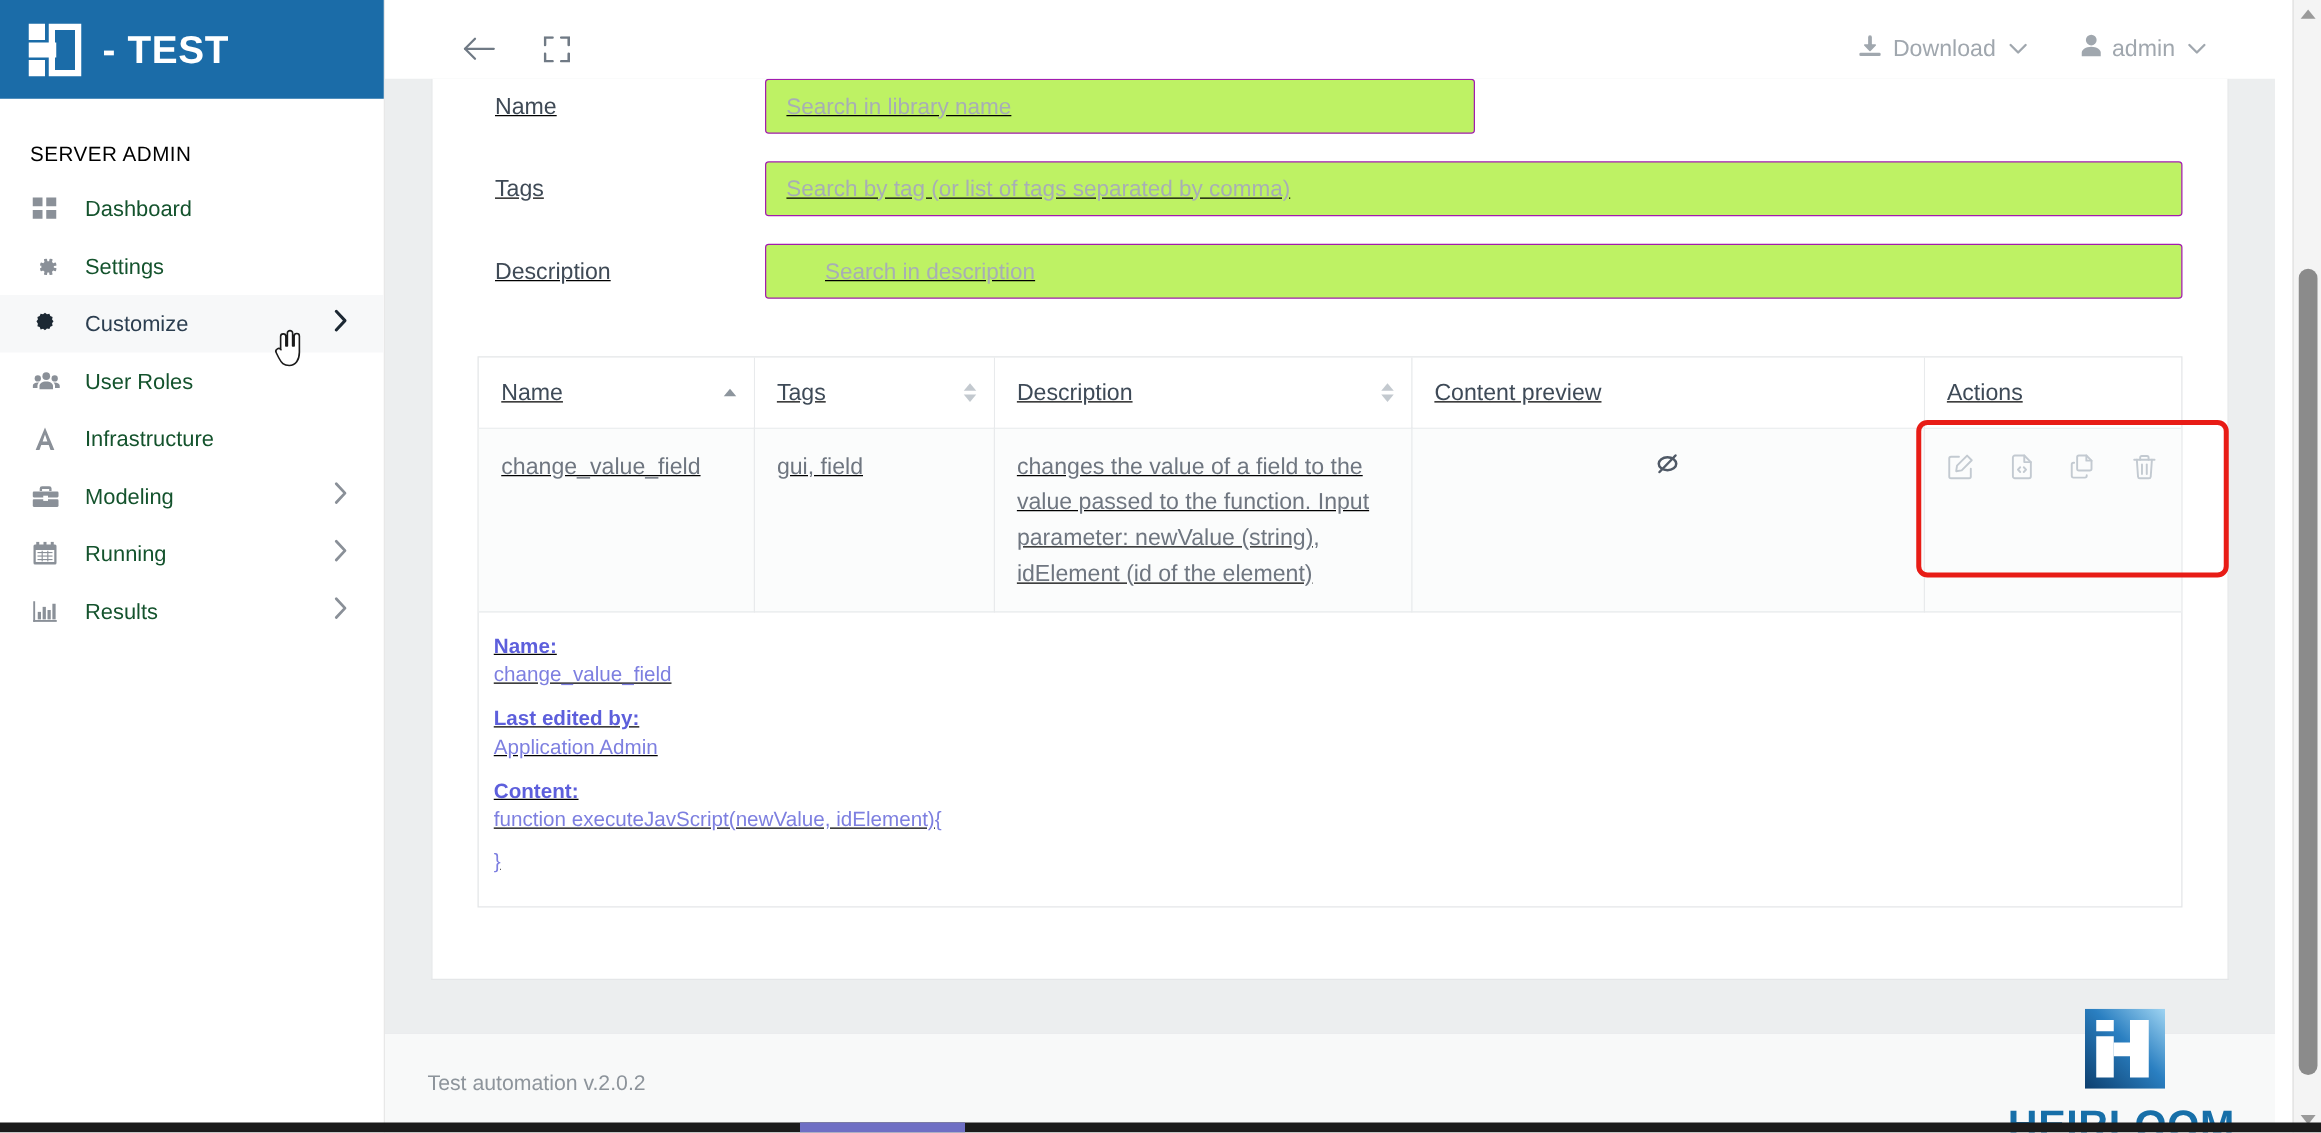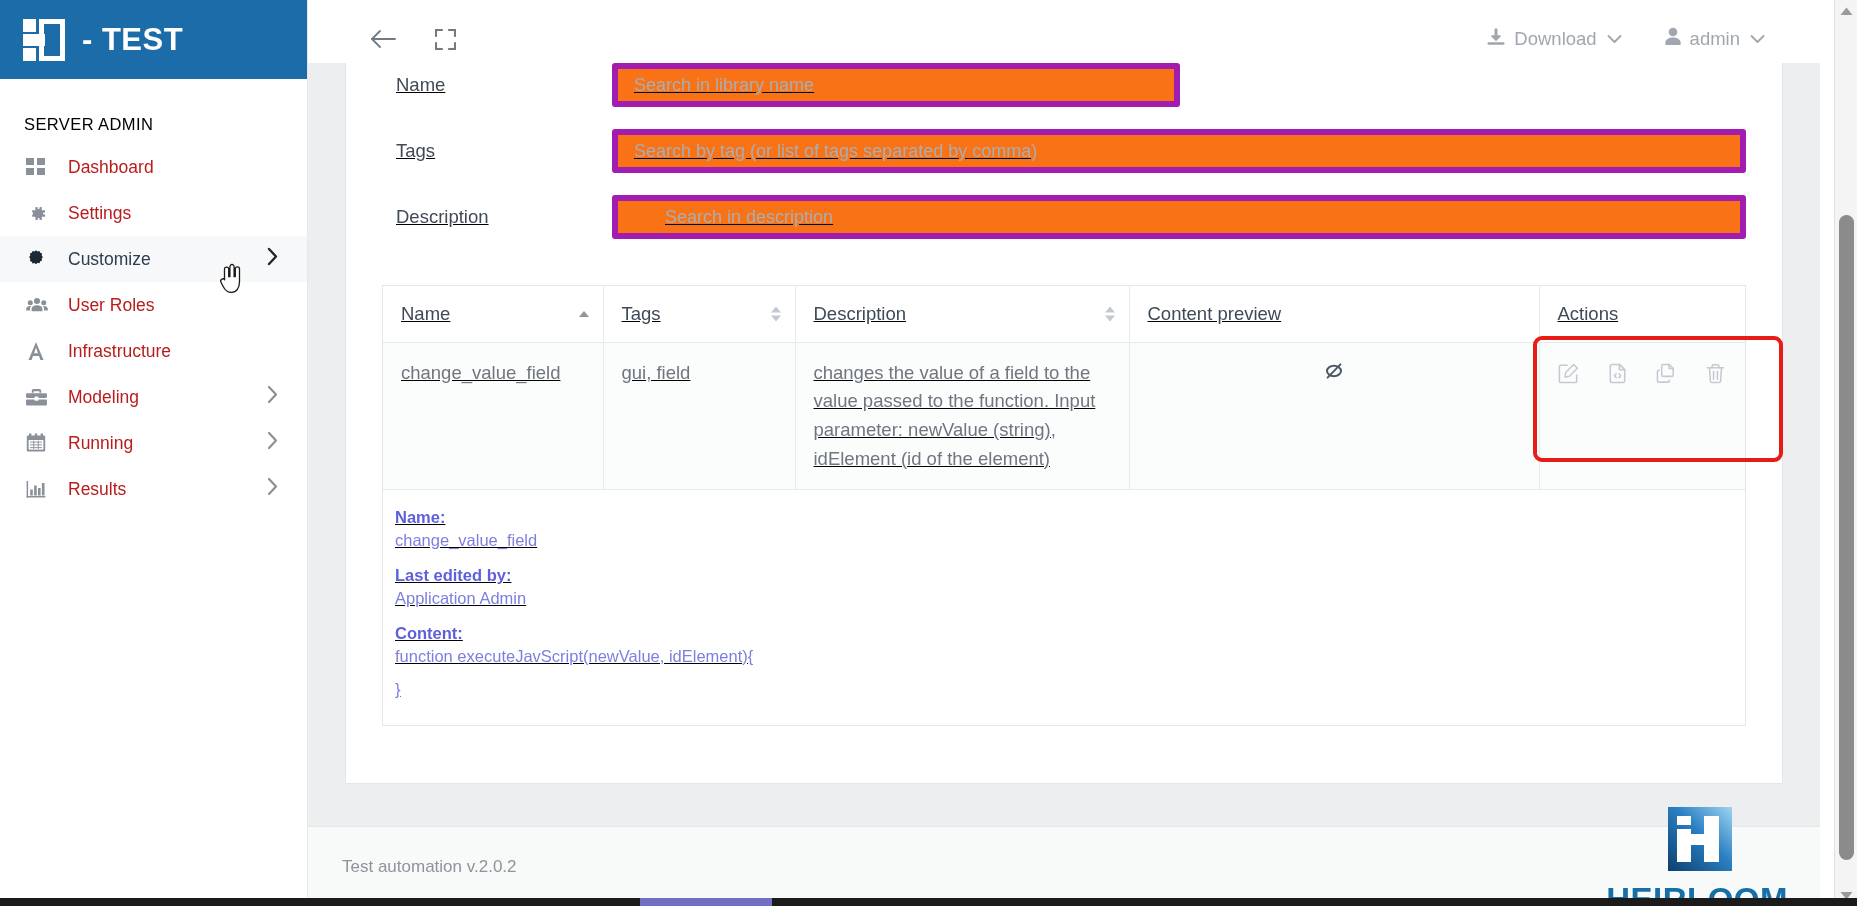--- a/index.html
+++ b/index.html
@@ -30,21 +30,21 @@
     margin-left: 16px; white-space: nowrap;
   }
   .sidebar-heading {
     color: #000000; font-size: 16.5px; letter-spacing: .4px;
     padding: 36px 0 10px 24px;
   }
   .nav-item {
     position: relative;
     display: flex; align-items: center;
     height: 46px; padding-left: 26px;
-    color: #b91c1c; font-size: 17.5px;
+    color: #14532d; font-size: 17.5px;
     cursor: pointer;
   }
   .nav-item.active { background: #f7f8f9; color: #2c3e50; }
   .nav-ico {
     width: 30px; flex: 0 0 auto;
     display: flex; align-items: center; justify-content: flex-start;
     color: #8a9098;
   }
   .nav-item.active .nav-ico { color: #1c2833; }
   .nav-ico svg { display: block; }
@@ -101,22 +101,22 @@
     display: flex; align-items: center;
     padding: 0 0 0 0; margin-top: 0;
   }
   .form-row + .form-row { margin-top: 22px; }
   .form-label {
     width: 230px; flex: 0 0 auto;
     color: #3f4a56; font-size: 18.5px;
     padding-left: 14px;
   }
   .form-input {
-    height: 44px; border: 6px solid #a21caf; border-radius: 3px;
-    background: #f97316; font-size: 18px; color: #333;
+    height: 44px; border: 1px solid #a21caf; border-radius: 3px;
+    background: #bef264; font-size: 18px; color: #333;
     padding: 0 16px; outline: none; font-family: "Liberation Sans", sans-serif;
   }
   .form-input::placeholder { color: #a7aeb5; }
 
   
   .tbl-wrap { margin-top: 46px; border: 1px solid #e4e6e8; }
   table.libtbl { width: 100%; border-collapse: collapse; table-layout: fixed; }
   table.libtbl th {
     text-align: left; font-weight: normal;
     color: #3e4a57; font-size: 18.5px;

